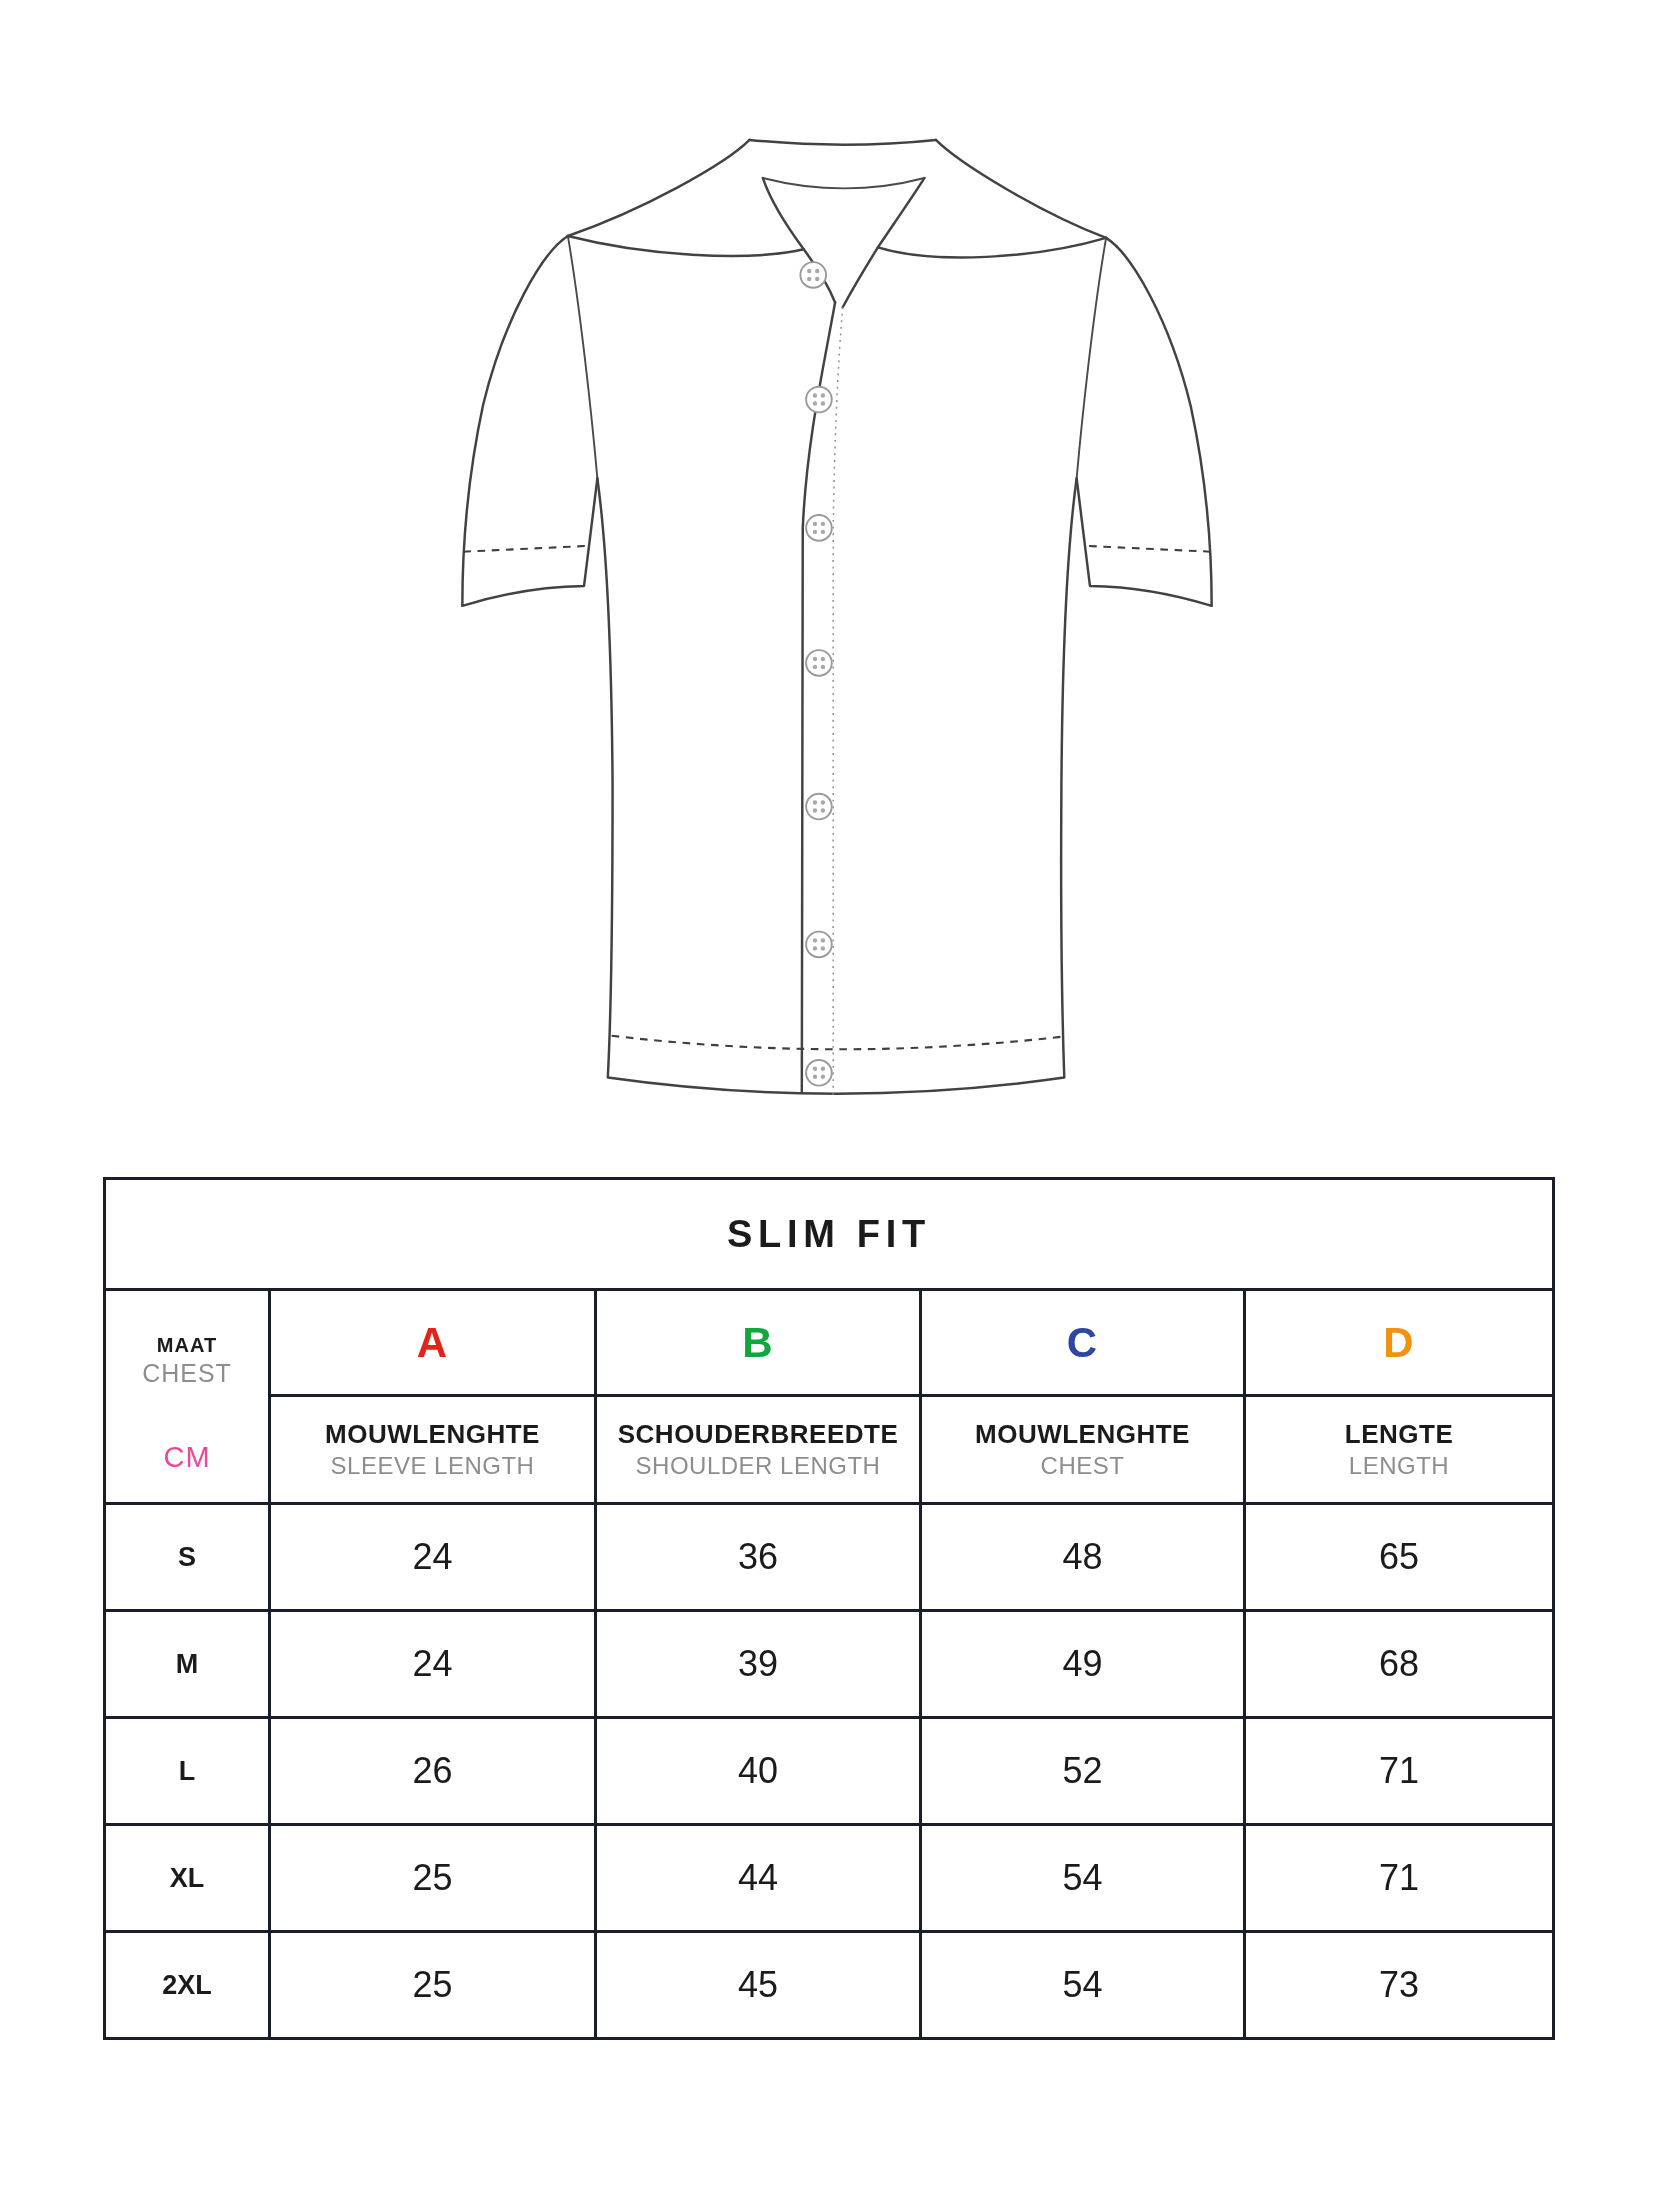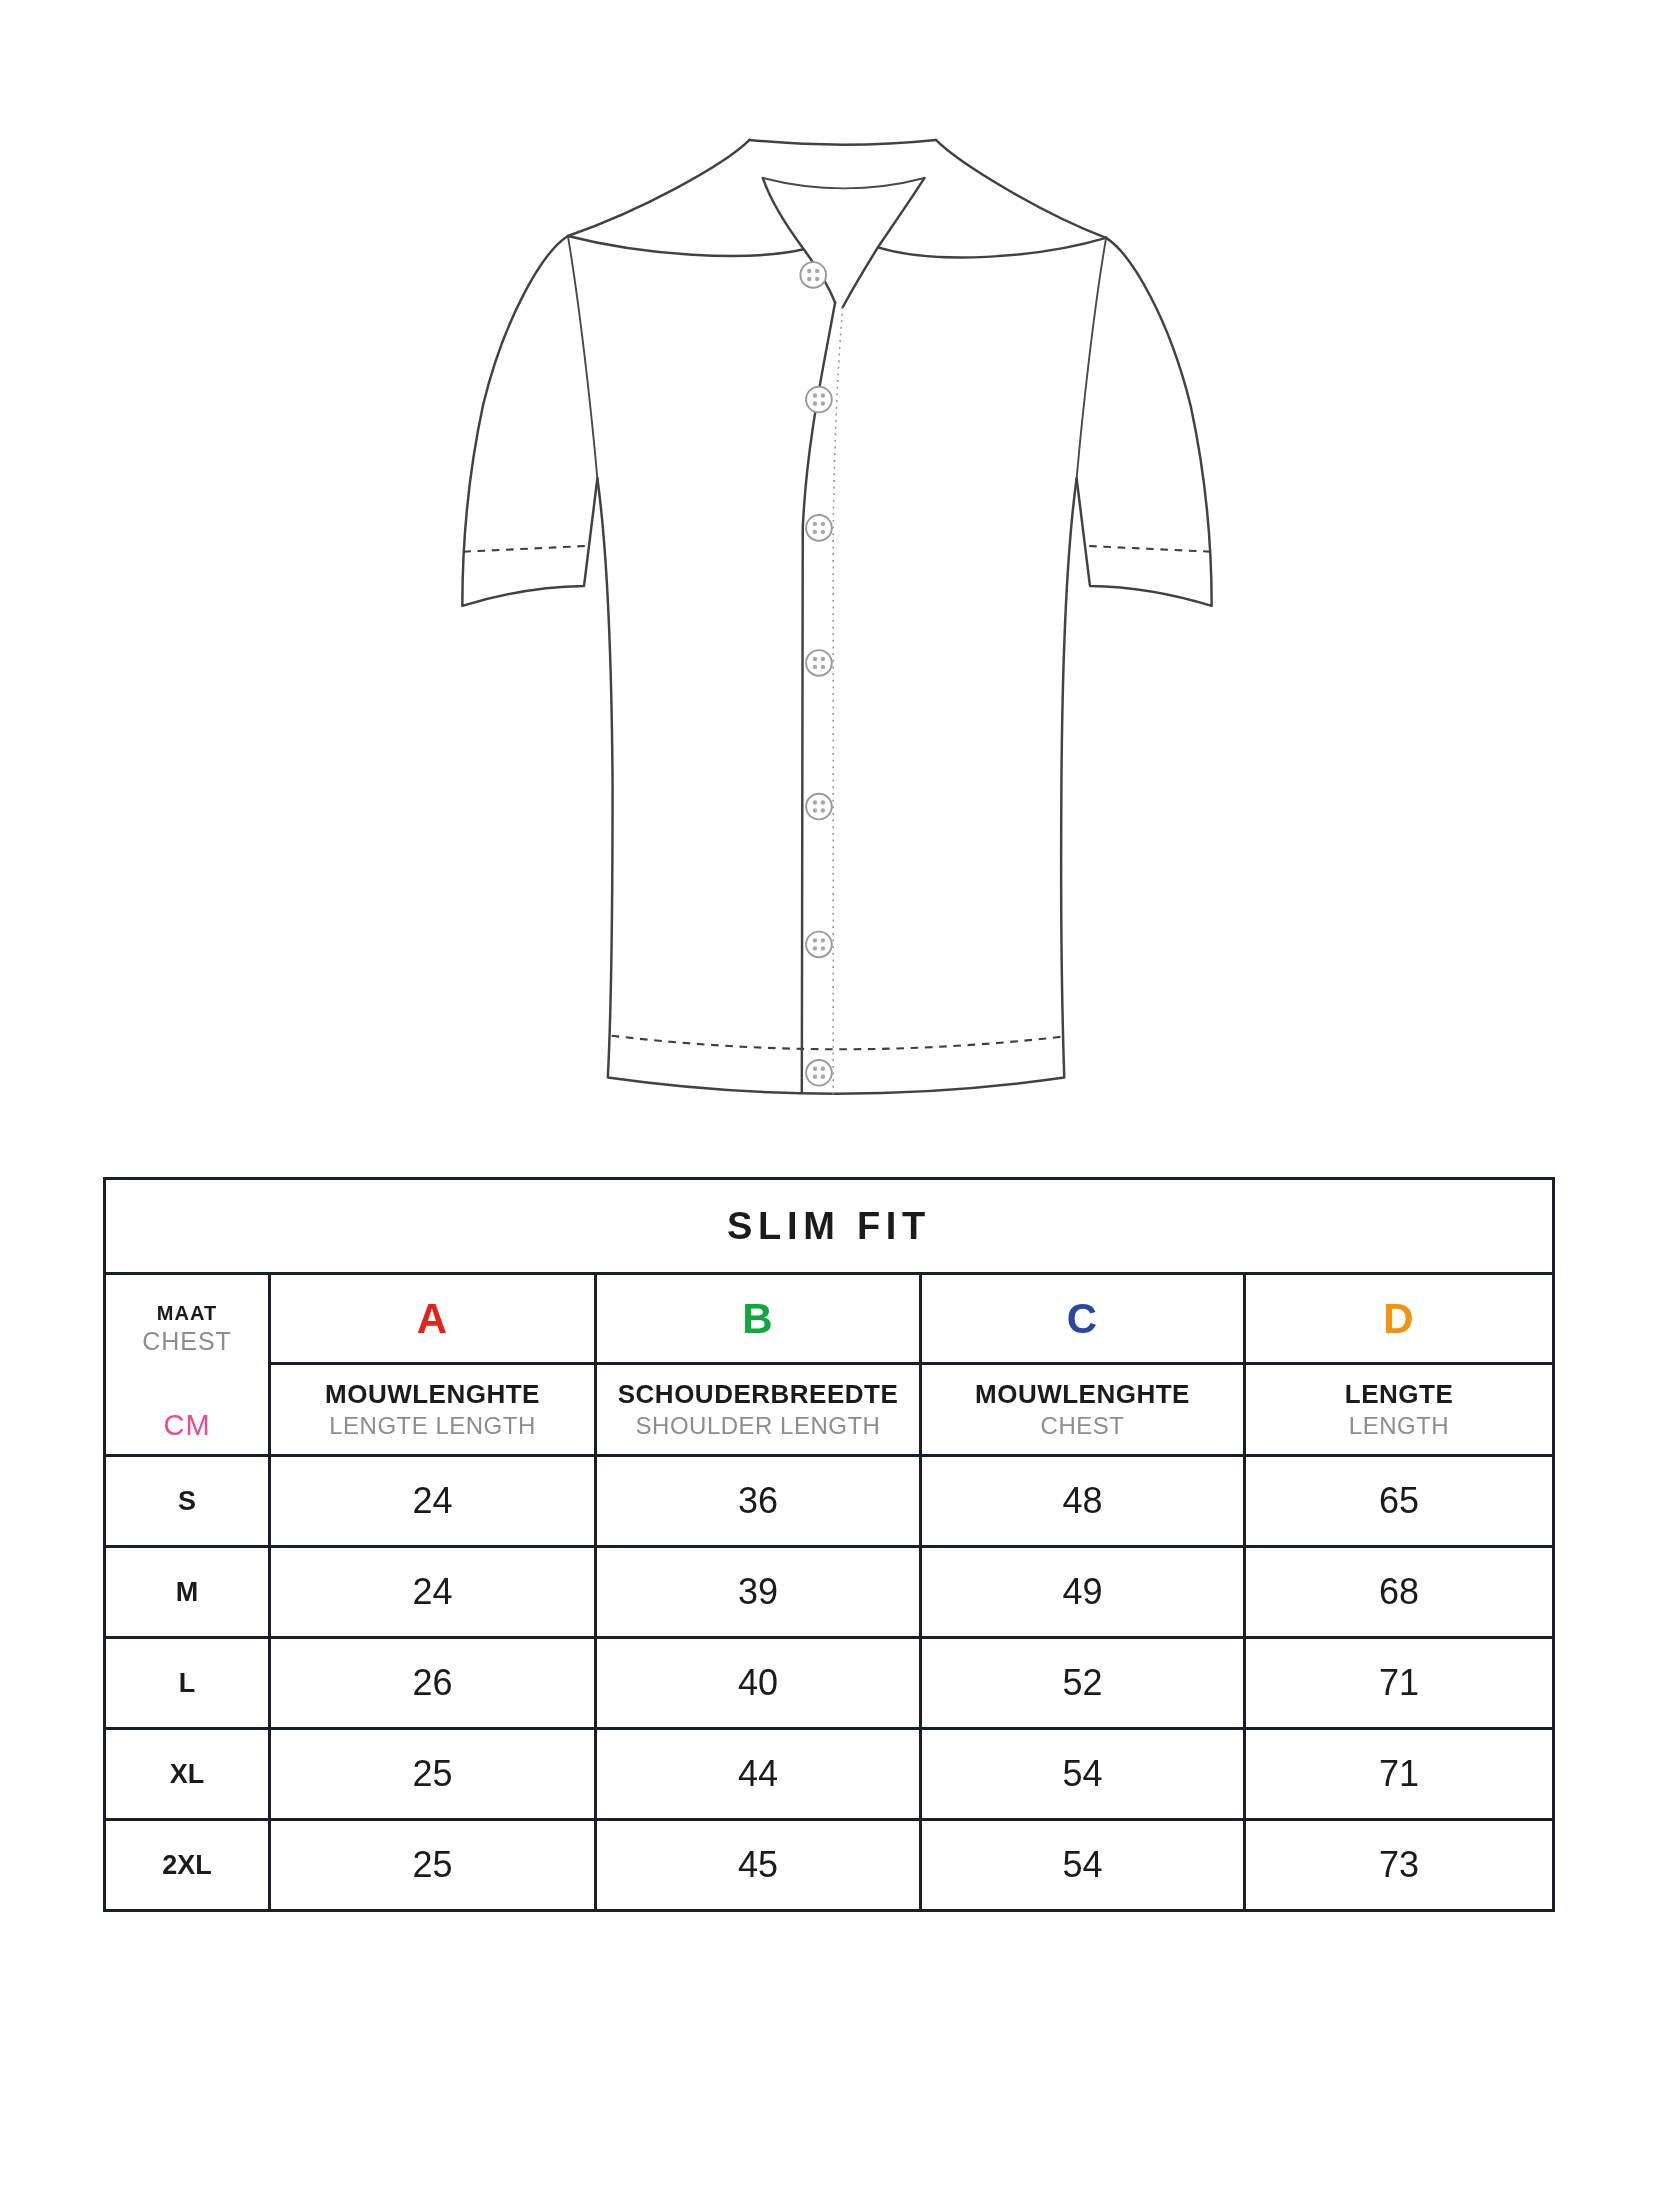--- a/index.html
+++ b/index.html
@@ -17,21 +17,21 @@
   .btn-ring{fill:#ffffff;stroke:#9a9a9a;stroke-width:2;}
   .btn-hole{fill:#a8a8a8;}
   
   .size-table{
     position:absolute;left:103px;top:1177px;width:1449px;
     border-collapse:collapse;table-layout:fixed;
     color:#1b1b1b;
   }
   .size-table td{
     border:3.8px solid #1a1e28;text-align:center;vertical-align:middle;
-    padding:0;background:#ffffff;margin-top:44px;
+    padding:8px;background:#ffffff;margin-top:44px;
   }
   .title-cell{height:92px;font-size:38px;font-weight:bold;letter-spacing:5.7px;}
   .letter-row td{height:87px;}
   .name-row td{height:89px;}
   .data-row td{height:88px;}
   .letter{font-size:42px;font-weight:bold;letter-spacing:1px;}
   .corner-cell{vertical-align:top;}
   .corner{display:flex;flex-direction:column;align-items:center;padding-top:15px;}
   .corner .nl{font-size:20px;font-weight:bold;letter-spacing:1px;}
   .corner .en{font-size:25px;color:#8d8d8d;letter-spacing:1px;margin-top:1.9px;}
@@ -153,21 +153,21 @@
       </div>
     </td>
     <td class="letter" style="color: rgb(226, 35, 26);">A</td>
     <td class="letter" style="color: rgb(18, 167, 59);">B</td>
     <td class="letter" style="color: rgb(43, 71, 163);">C</td>
     <td class="letter" style="color: rgb(242, 147, 15);">D</td>
   </tr>
   <tr class="name-row">
     <td class="colname">
       <div class="nl">MOUWLENGHTE</div>
-      <div class="en">LENGTE LENGTH</div>
+      <div class="en">SLEEVE LENGTH</div>
     </td>
     <td class="colname">
       <div class="nl">SCHOUDERBREEDTE</div>
       <div class="en">SHOULDER LENGTH</div>
     </td>
     <td class="colname">
       <div class="nl">MOUWLENGHTE</div>
       <div class="en">CHEST</div>
     </td>
     <td class="colname">

